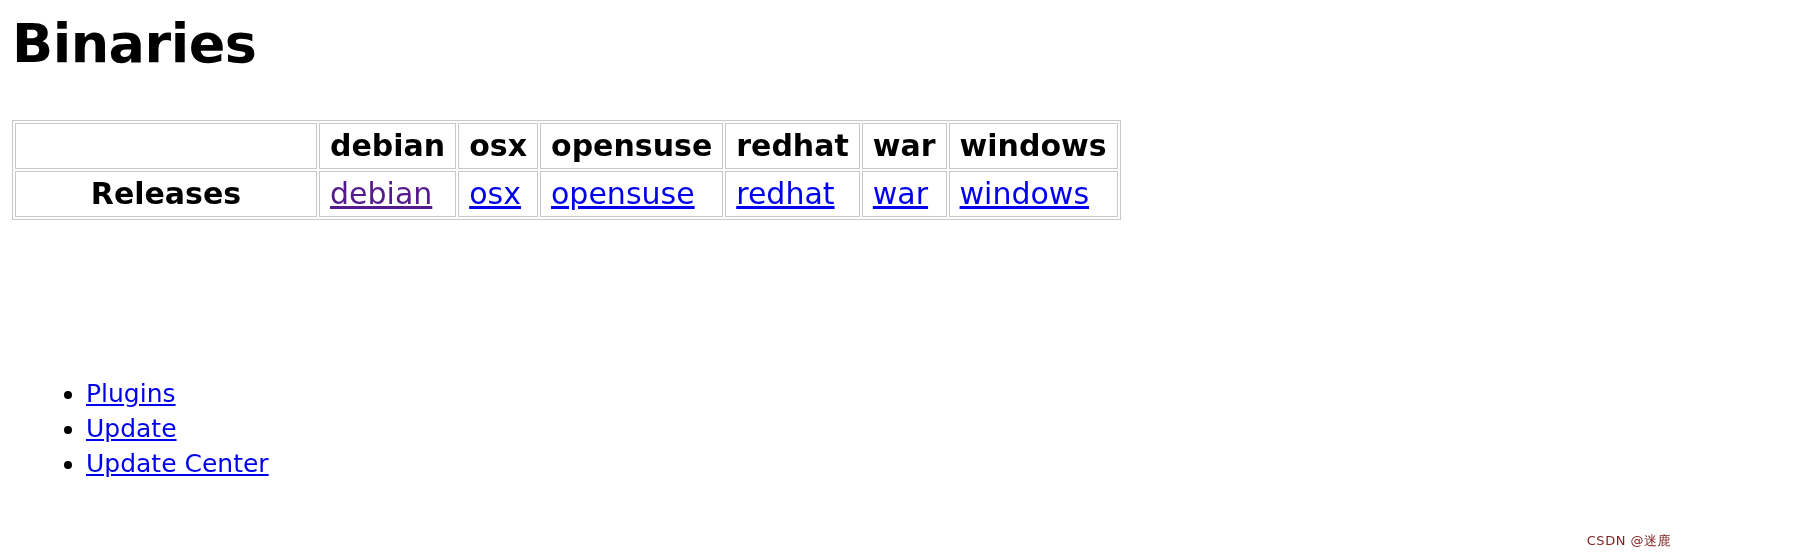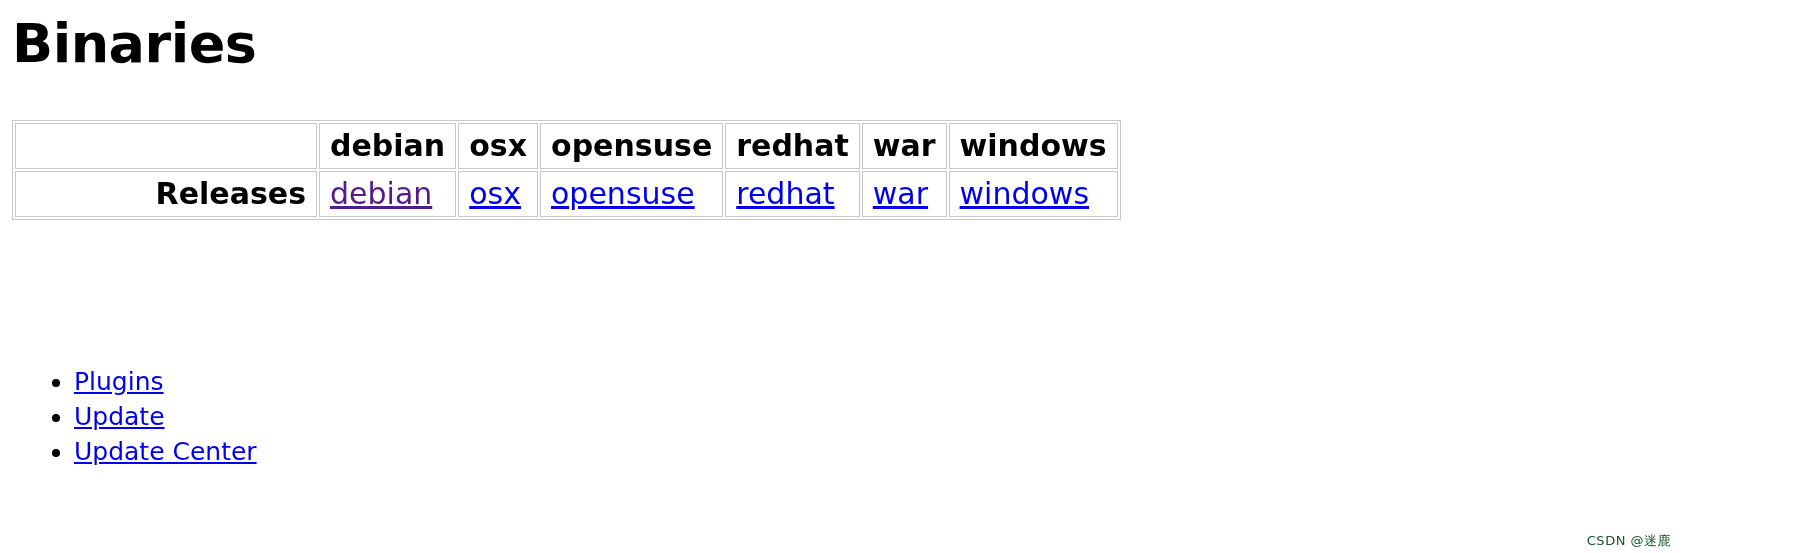--- a/index.html
+++ b/index.html
@@ -55,56 +55,56 @@
   }
   .binaries-table th {
     font-weight: bold;
     text-align: center;
   }
   .col-head-blank {
     min-width: 280px;
   }
   .row-label {
     font-weight: bold;
-    text-align: right;
+    text-align: center;
     padding-left: 12px;
     padding-right: 12px;
     margin-top: 24px;
   }
   .link-cell {
     text-align: left;
   }
   a.link {
     color: #0000ee;
     text-decoration: underline;
     cursor: pointer;
   }
   a.link.visited {
     color: #551a8b;
   }
   .link-list {
     position: absolute;
     left: 38px;
     top: 358px;
-    margin: 0;
+    margin: 12px;
     padding-left: 36px;
     list-style: disc;
   }
   .link-list li {
     font-size: 25px;
     line-height: 31px;
     margin: 0 0 4px 0;
   }
   .watermark {
     position: absolute;
     right: 12px;
     bottom: 12px;
     font-size: 13px;
     line-height: 16px;
-    color: #14532d;
+    color: #7f1d1d;
     letter-spacing: 0.5px;
     user-select: none;
   }
 </style>
 </head>
 <body>
 
 <div class="page">
 
   <h1 class="page-title">Binaries</h1>

